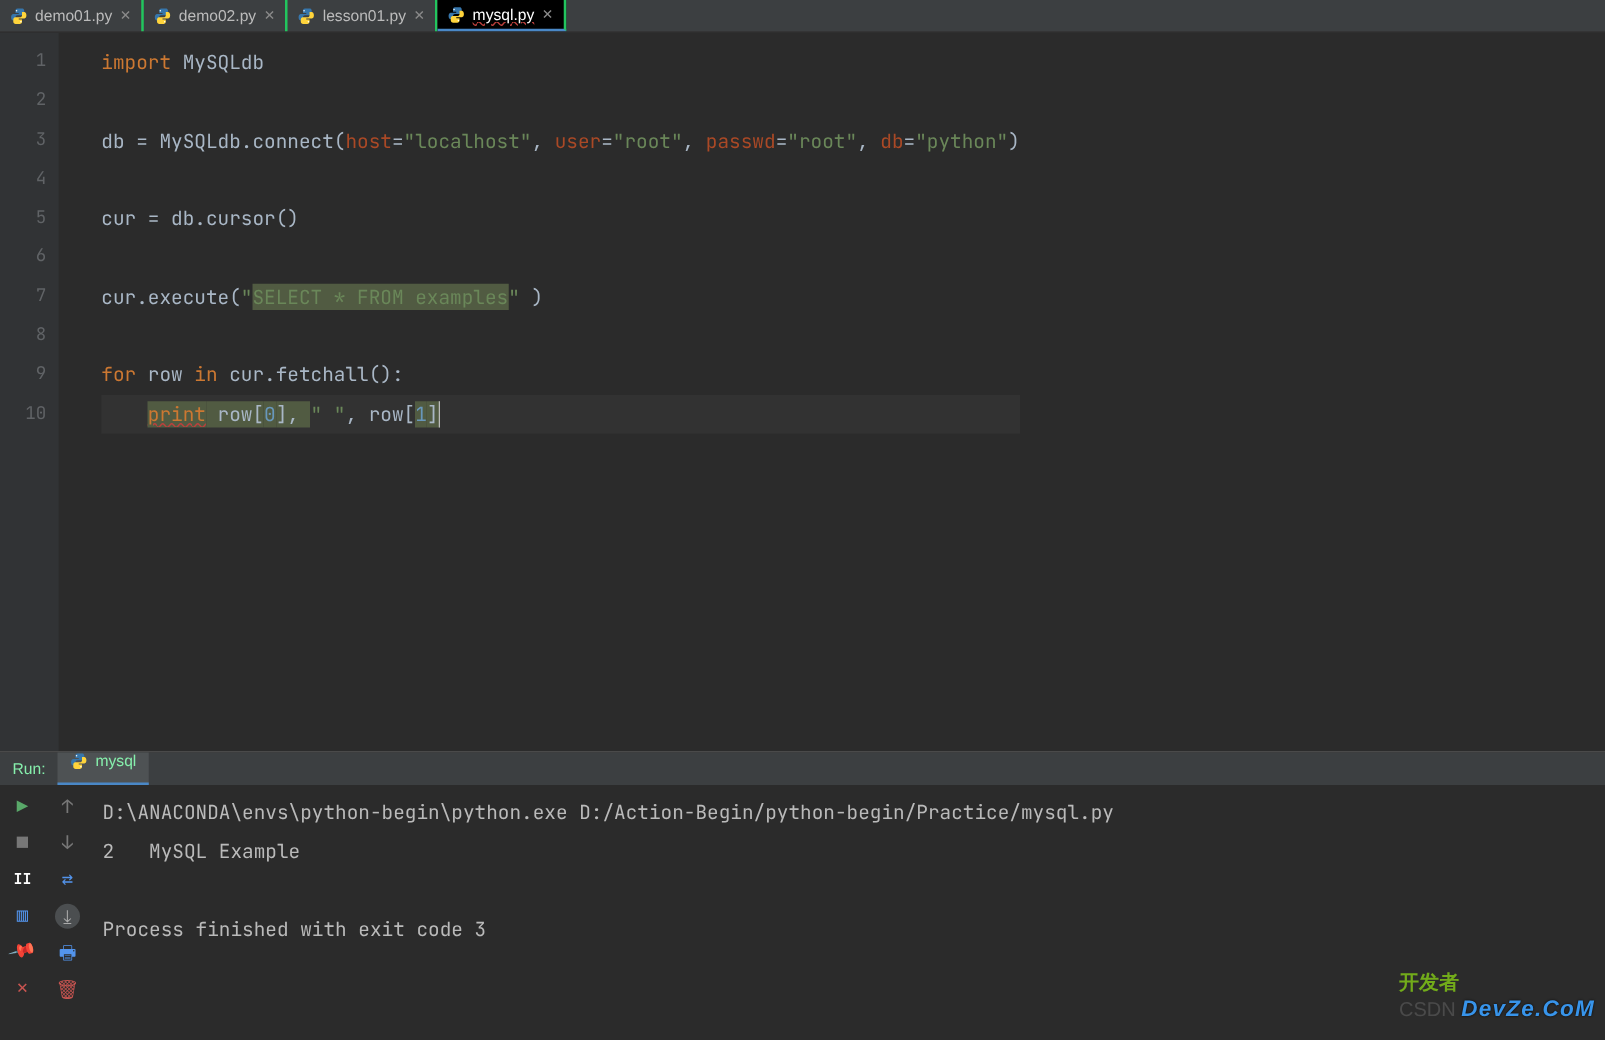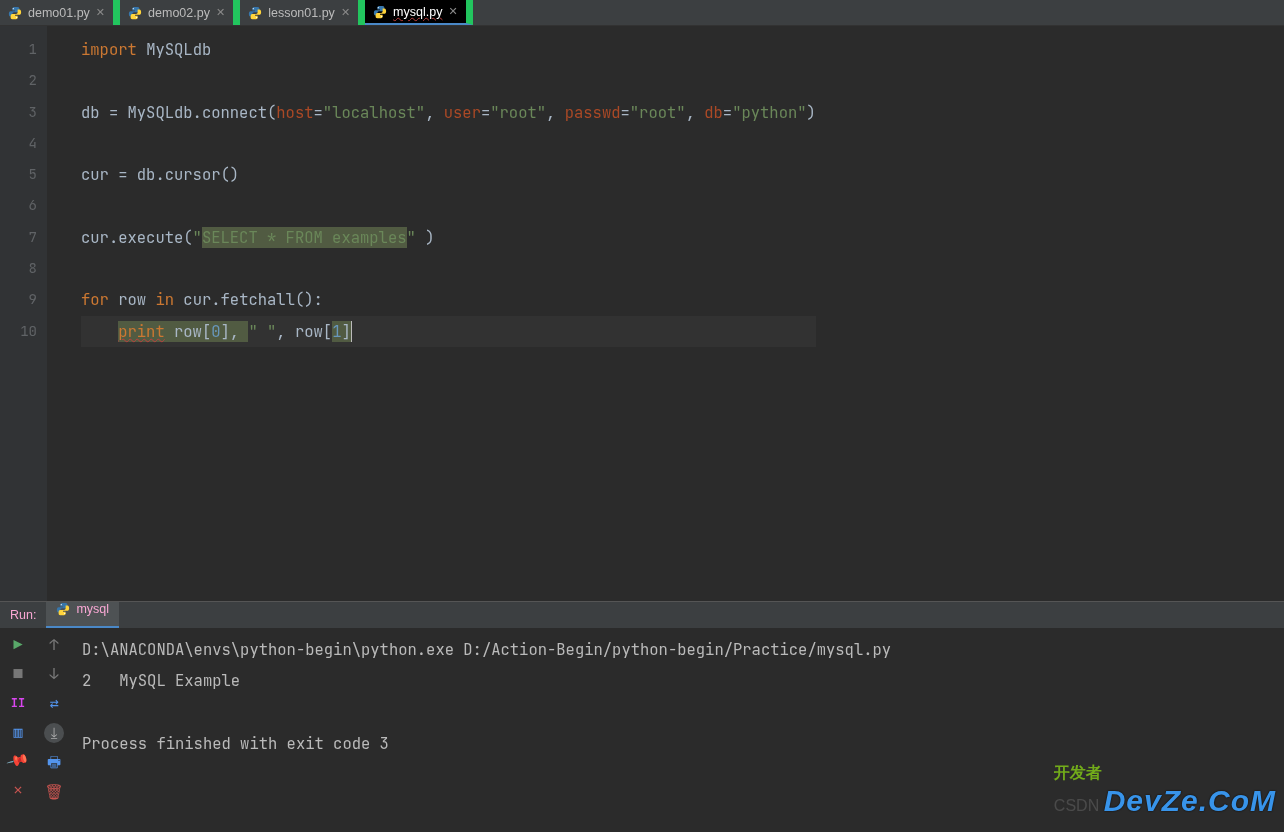--- a/index.html
+++ b/index.html
@@ -24,21 +24,21 @@
     border-bottom: 1px solid #323232;
     font-family: "Segoe UI", sans-serif;
     font-size: 12.5px;
     color: #bbbbbb;
   }
   .tab {
     display: flex;
     align-items: center;
     padding: 0 8px;
     gap: 6px;
-    border-right: 7px solid #22c55e;
+    border-right: 2px solid #22c55e;
     cursor: pointer;
   }
   .tab.active {
     background: #000000;
     border-bottom: 2px solid #4a88c7;
     color: #fff;
   }
   .tab .close-x {
     color: #8a8a8a;
     font-size: 11px;
@@ -86,21 +86,21 @@
     background: #2b2b2b;
     border-top: 1px solid #555;
   }
   .run-header {
     height: 26px;
     background: #3c3f41;
     display: flex;
     align-items: center;
     font-family: "Segoe UI", sans-serif;
     font-size: 12.5px;
-    color: #f9a8d4;
+    color: #86efac;
   }
   .run-label { padding: 0 10px; }
   .run-tab {
     height: 100%;
     display: flex;
     align-items: flex-start;
     gap: 6px;
     background: #4e5254;
     padding: 0 10px;
     border-bottom: 2px solid #4a88c7;
@@ -144,21 +144,21 @@
   
   .watermark{
     position:absolute;
     right:8px; bottom:14px;
     font-family:"Segoe UI",sans-serif;
     color:rgba(255,255,255,0.15);
     font-size:16px;
     pointer-events:none;
   }
   .watermark .dev{
-    font-size:30px;
+    font-size:18px;
     color:#3aa0ff;
     font-style:italic;
     font-weight:bold;
     letter-spacing:1px;
     text-shadow:0 0 2px #000;
     opacity:0.9;
   }
 </style>
 </head>
 <body>
@@ -242,21 +242,21 @@
             <circle cx="10" cy="13" r=".7" fill="#fff"></circle>
           </svg>
         </span>
       <span>mysql</span>
     </div>
   </div>
   <div class="run-body">
     <div class="run-tools-col">
       <span class="tool-icn" style="color:#59a869">▶</span>
       <span class="tool-icn" style="color:#777">■</span>
-      <span class="tool-icn" style="color:#d946ef;font-size:12px;font-weight:bold">II</span>
+      <span class="tool-icn" style="color:#ffffff;font-size:12px;font-weight:bold">II</span>
       <span class="tool-icn" style="color:#5394ec">▥</span>
       <span class="tool-icn" style="color:#a97f57;transform:rotate(30deg)">📌</span>
       <span class="tool-icn" style="color:#c75450">✕</span>
     </div>
     <div class="run-tools-col2">
       <span class="tool-icn" style="color:#777">↑</span>
       <span class="tool-icn" style="color:#777">↓</span>
       <span class="tool-icn" style="color:#5394ec">⇄</span>
       <span class="tool-icn" style="color:#aaa;background:#4b4e50;border-radius:50%;width:20px;height:20px">⤓</span>
       <span class="tool-icn" style="color:#5394ec">🖶</span>

